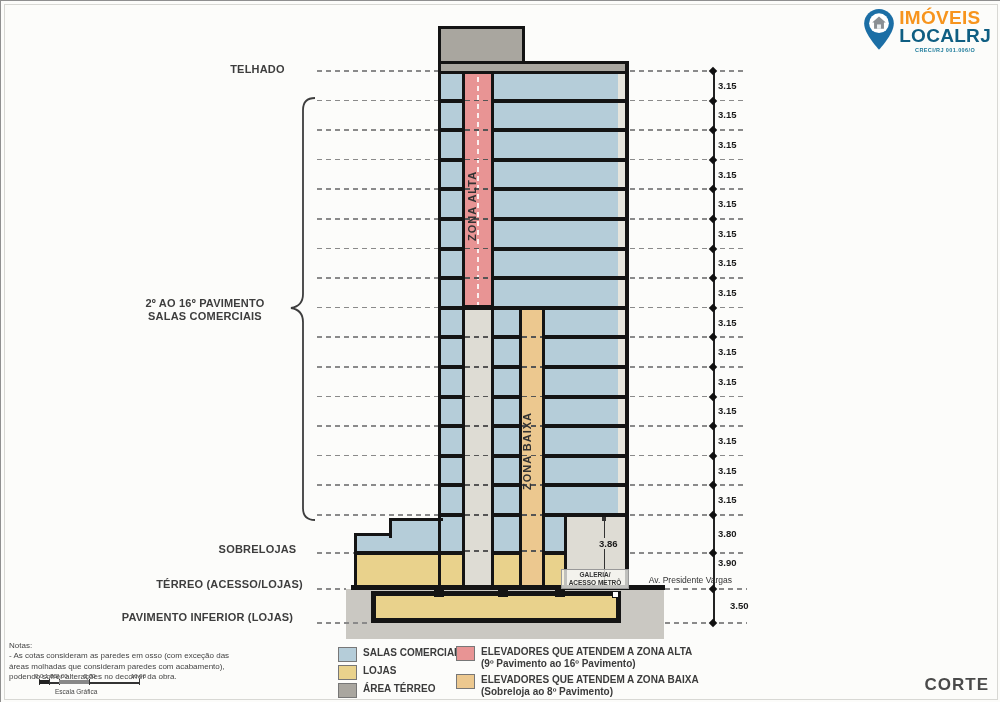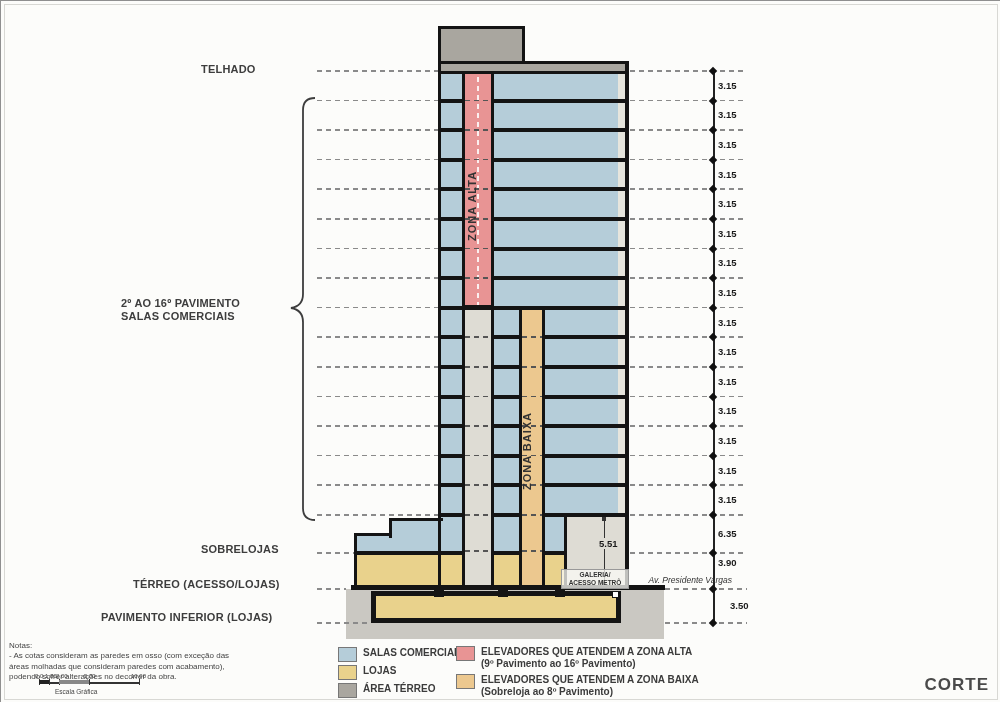--- a/index.html
+++ b/index.html
@@ -1,51 +1,64 @@
 <!DOCTYPE html>
 <html><head>
 <meta charset="utf-8">
 <style>
   html,body{margin:0;padding:0;background:#e8e8e8;}
   #canvas{position:relative;width:1000px;height:702px;background:#fcfcfa;overflow:hidden;
           border:1px solid #8f8f8f;font-family:"Liberation Sans",sans-serif;}
   .frame{position:absolute;left:3px;top:3px;right:3px;bottom:3px;border:1px solid #d8d8d4;pointer-events:none;}
   .abs{position:absolute;}
   .lbl{position:absolute;z-index:5;font-weight:bold;color:#3d3d3d;font-size:11px;letter-spacing:.2px;}
-  .rt{text-align:left;}
+  .rt{text-align:center;}
   .vtext{position:absolute;z-index:5;writing-mode:vertical-rl;transform:rotate(180deg);
          font-weight:bold;font-size:11px;letter-spacing:1px;color:#333;}
   .dim{position:absolute;z-index:6;font-weight:bold;font-size:9.5px;color:#1a1a1a;}
   .small-note{position:absolute;z-index:5;font-size:8px;color:#444;line-height:1.3;}
   .legend-label{font-weight:bold;font-size:10px;color:#3b3b3b;line-height:1.2;}
   .swatch{display:inline-block;width:17px;height:13px;border:1px solid #777;vertical-align:middle;}
   .lrow{position:absolute;z-index:5;display:flex;gap:6px;align-items:flex-start;}
   #corte{position:absolute;z-index:5;right:12px;bottom:8px;font-weight:bold;font-size:17px;
          letter-spacing:1px;color:#4a4a4a;}
   #logo{position:absolute;z-index:5;right:10px;top:8px;display:flex;gap:5px;align-items:flex-start;}
   #logo .t1{font-weight:bold;font-size:19px;color:#f7941d;line-height:.95;letter-spacing:.3px;}
   #logo .t2{font-weight:bold;font-size:19px;color:#0f5e82;line-height:.95;letter-spacing:.3px;}
   #logo .t3{font-size:5.5px;color:#1b7a9a;letter-spacing:.4px;margin-top:2px;text-align:center;font-weight:bold;}
-  .ital{font-style:italic;}
+  .ital{}
   .galnote{position:absolute;z-index:6;left:560px;top:568px;width:66px;text-align:center;
            font-size:6.5px;font-weight:bold;color:#333;line-height:1.25;
            background:rgba(250,250,246,.75);border:1px solid #999;padding:1px 0;}
   #scalebar{position:absolute;z-index:5;left:36px;top:672px;width:120px;height:24px;font-size:6px;color:#444;}
   #scalebar .num{position:absolute;top:0;}
   #scalebar .bar{position:absolute;top:9px;left:2px;width:100px;height:2px;background:#333;}
   #scalebar .tick{position:absolute;top:6px;width:1px;height:6px;background:#333;}
   #scalebar .seg{position:absolute;top:7px;height:4px;background:#222;}
   #scalebar .cap{position:absolute;top:15px;left:18px;font-size:6.5px;color:#444;}
 </style>
 </head>
 <body>
 
 <div id="canvas">
   <div class="frame"></div>
 
+  <div id="logo">
+    <svg width="30" height="42" viewBox="0 0 24 34">
+      <path d="M12 0 C5.4 0 0 5.2 0 11.8 C0 20.5 12 33 12 33 C12 33 24 20.5 24 11.8 C24 5.2 18.6 0 12 0 Z" fill="#1b6ea5"></path>
+      <circle cx="12" cy="11.5" r="8" fill="#ffffff"></circle>
+      <path d="M12 6 L6.5 11 L8 11 L8 16 L16 16 L16 11 L17.5 11 Z" fill="#8a8f94"></path>
+      <rect x="10.4" y="12.5" width="3.2" height="3.5" fill="#e9eef1"></rect>
+    </svg>
+    <div>
+      <div class="t1">IMÓVEIS</div>
+      <div class="t2">LOCALRJ</div>
+      <div class="t3">CRECI/RJ 001.006/O</div>
+    </div>
+  </div>
 
   <div class="lbl rt" style="left:200px;top:62px;width:113px;">TELHADO</div>
   <div class="lbl rt" style="left:120px;top:296px;width:168px;line-height:13px;">
     <div>2º AO 16º PAVIMENTO</div>
     <div>SALAS COMERCIAIS</div>
   </div>
   <div class="lbl rt" style="left:200px;top:542px;width:113px;">SOBRELOJAS</div>
   <div class="lbl rt" style="left:132px;top:577px;width:193px;">TÉRREO (ACESSO/LOJAS)</div>
   <div class="lbl rt" style="left:100px;top:610px;width:213px;">PAVIMENTO INFERIOR (LOJAS)</div>
 
@@ -53,21 +66,21 @@
     <path d="M26 2 Q14 2 14 14 L14 198 Q14 210 2 212 Q14 214 14 226 L14 412 Q14 424 26 424" fill="none" stroke="#3d3d3d" stroke-width="1.8"></path>
   </svg>
 
   <div class="vtext" style="left:465px;top:140px;height:130px;width:24px;text-align:center;">ZONA ALTA</div>
   <div class="vtext" style="left:520px;top:380px;height:140px;width:22px;text-align:center;">ZONA BAIXA</div>
 
   <div class="galnote">
     <div>GALERIA/</div>
     <div>ACESSO METRÔ</div>
   </div>
-  <div class="dim" style="left:596px;top:537px;background:#dedcd4;padding:0 2px;">5.51</div>
+  <div class="dim" style="left:596px;top:537px;background:#dedcd4;padding:0 2px;">3.86</div>
   <div class="abs ital" style="left:601px;top:574px;width:130px;text-align:right;font-size:8.5px;color:#333;z-index:6;">Av. Presidente Vargas</div>
 
   <div>
     <div class="lrow" style="left:337px;top:646px;">
       <span class="swatch" style="background: rgb(181, 205, 217);"></span>
       <span class="legend-label">SALAS COMERCIAIS</span>
     </div>
     <div class="lrow" style="left:337px;top:664px;">
       <span class="swatch" style="background: rgb(233, 210, 140);"></span>
       <span class="legend-label">LOJAS</span>
@@ -280,16 +293,16 @@
     <div class="dim" style="position: absolute; left: 717px; top: 226.8px; width: 32px; height: 12px; z-index: 6;">3.15</div>
     <div class="dim" style="position: absolute; left: 717px; top: 256.4px; width: 32px; height: 12px; z-index: 6;">3.15</div>
     <div class="dim" style="position: absolute; left: 717px; top: 286px; width: 32px; height: 12px; z-index: 6;">3.15</div>
     <div class="dim" style="position: absolute; left: 717px; top: 315.6px; width: 32px; height: 12px; z-index: 6;">3.15</div>
     <div class="dim" style="position: absolute; left: 717px; top: 345.2px; width: 32px; height: 12px; z-index: 6;">3.15</div>
     <div class="dim" style="position: absolute; left: 717px; top: 374.8px; width: 32px; height: 12px; z-index: 6;">3.15</div>
     <div class="dim" style="position: absolute; left: 717px; top: 404.4px; width: 32px; height: 12px; z-index: 6;">3.15</div>
     <div class="dim" style="position: absolute; left: 717px; top: 434px; width: 32px; height: 12px; z-index: 6;">3.15</div>
     <div class="dim" style="position: absolute; left: 717px; top: 463.6px; width: 32px; height: 12px; z-index: 6;">3.15</div>
     <div class="dim" style="position: absolute; left: 717px; top: 493.2px; width: 32px; height: 12px; z-index: 6;">3.15</div>
-    <div class="dim" style="position: absolute; left: 717px; top: 527px; width: 32px; height: 12px; z-index: 6;">6.35</div>
+    <div class="dim" style="position: absolute; left: 717px; top: 527px; width: 32px; height: 12px; z-index: 6;">3.80</div>
     <div class="dim" style="position: absolute; left: 717px; top: 556px; width: 32px; height: 12px; z-index: 6;">3.90</div>
     <div class="dim" style="position: absolute; left: 717px; top: 599px; width: 32px; height: 12px; z-index: 6; margin-left: 12px;">3.50</div>
   </div>
 
 </body></html>

